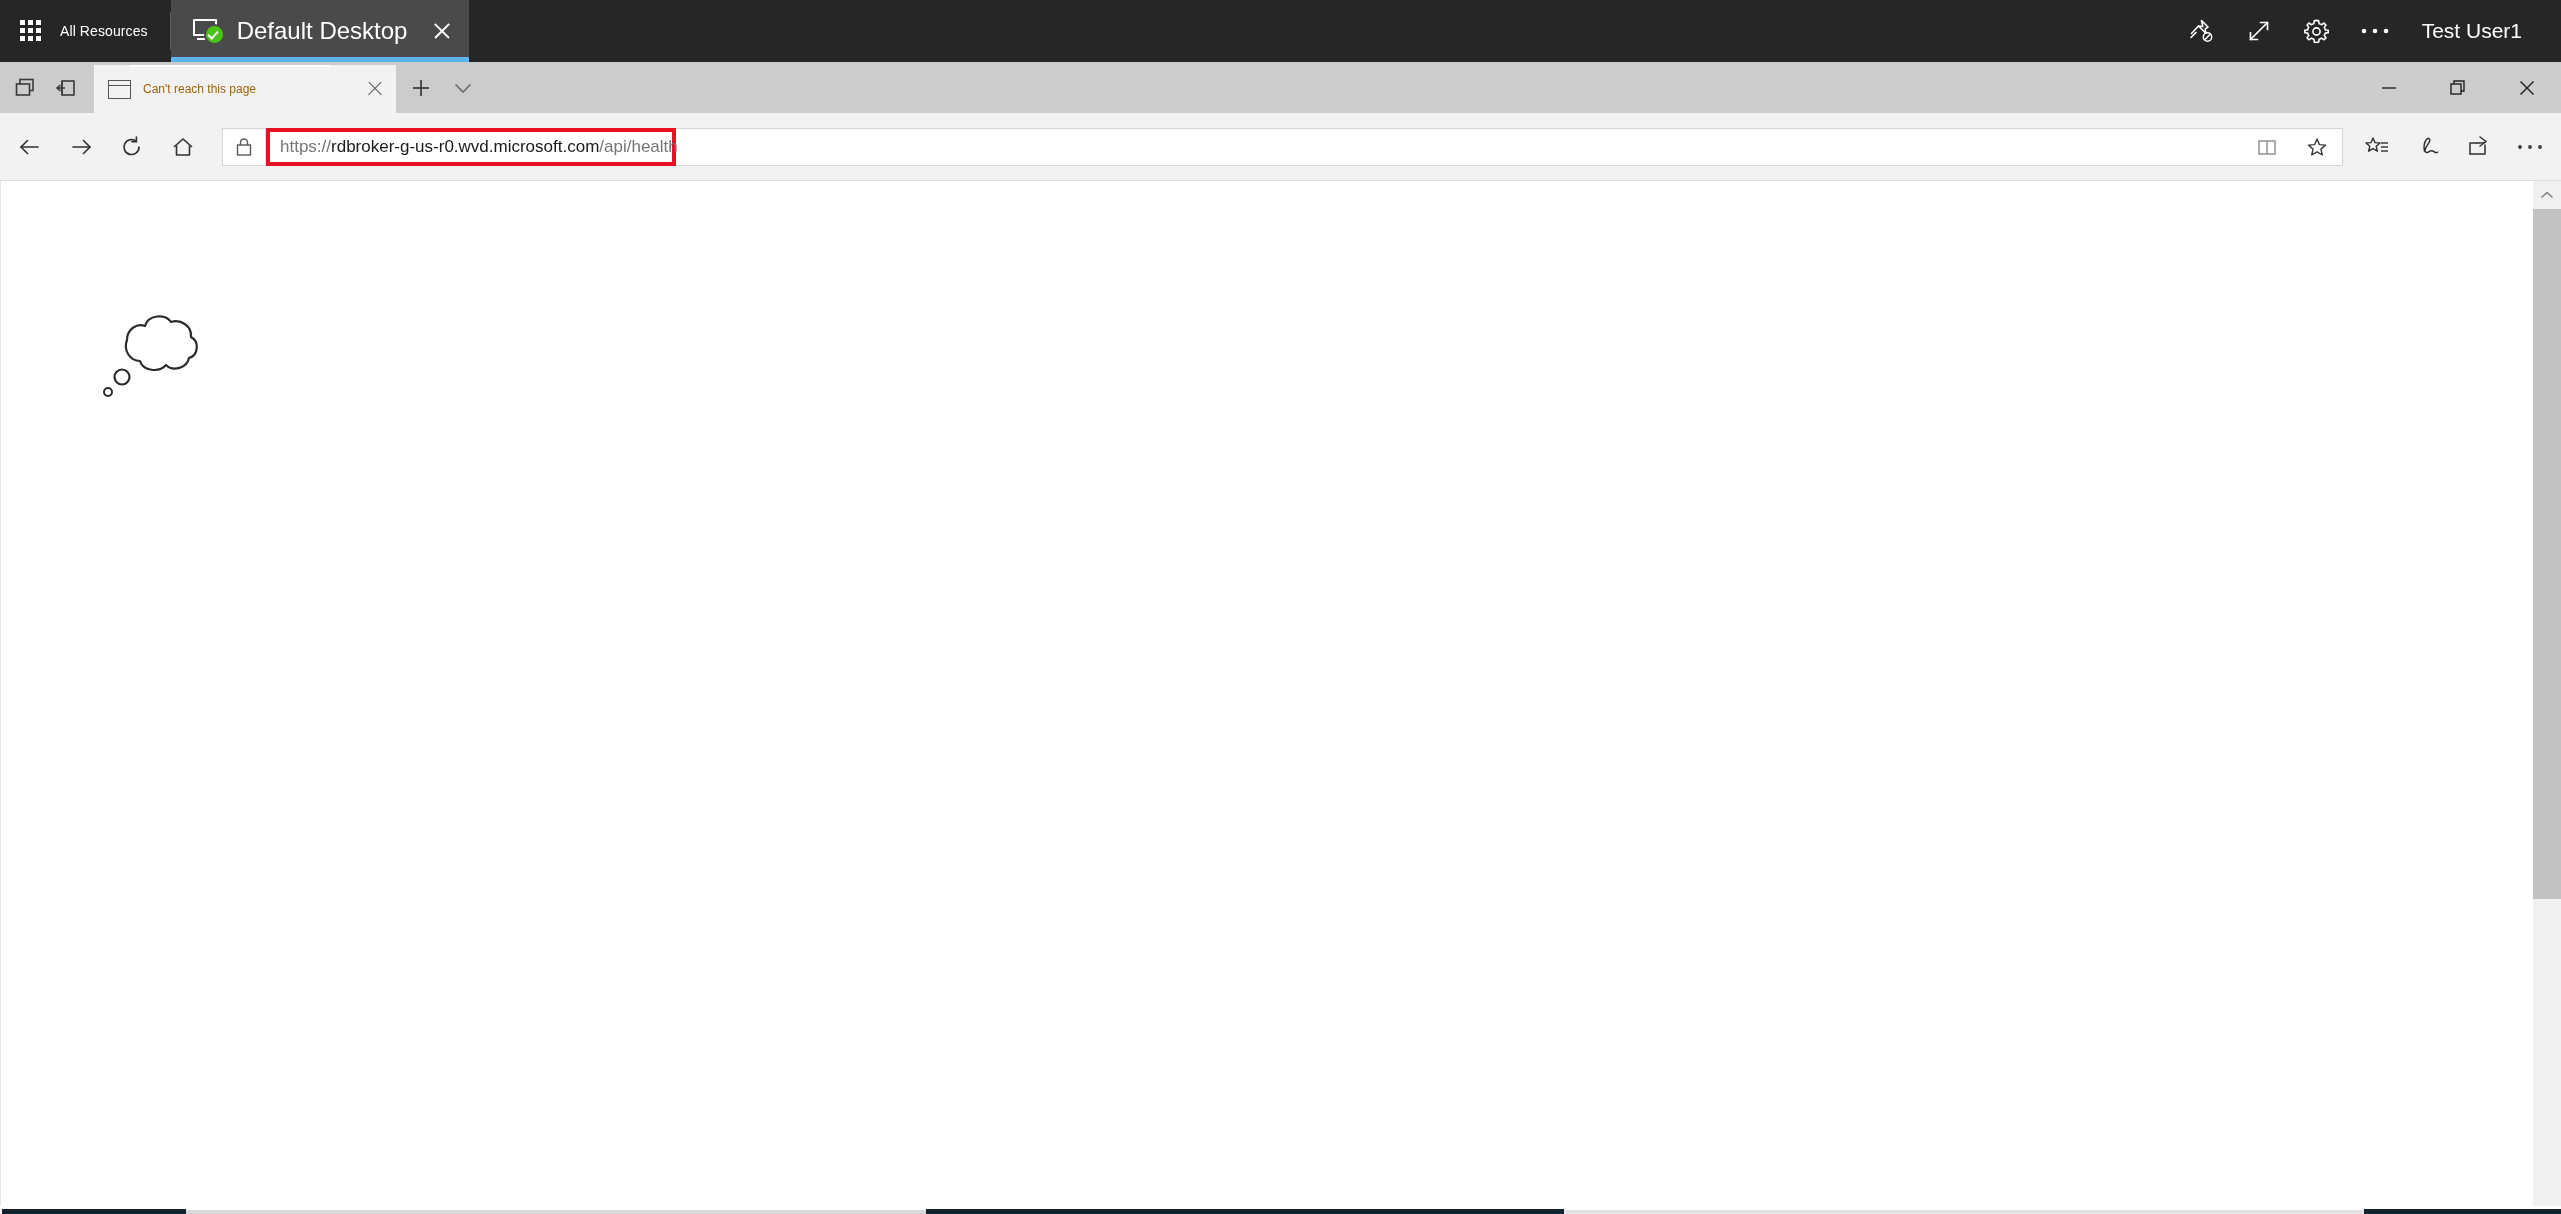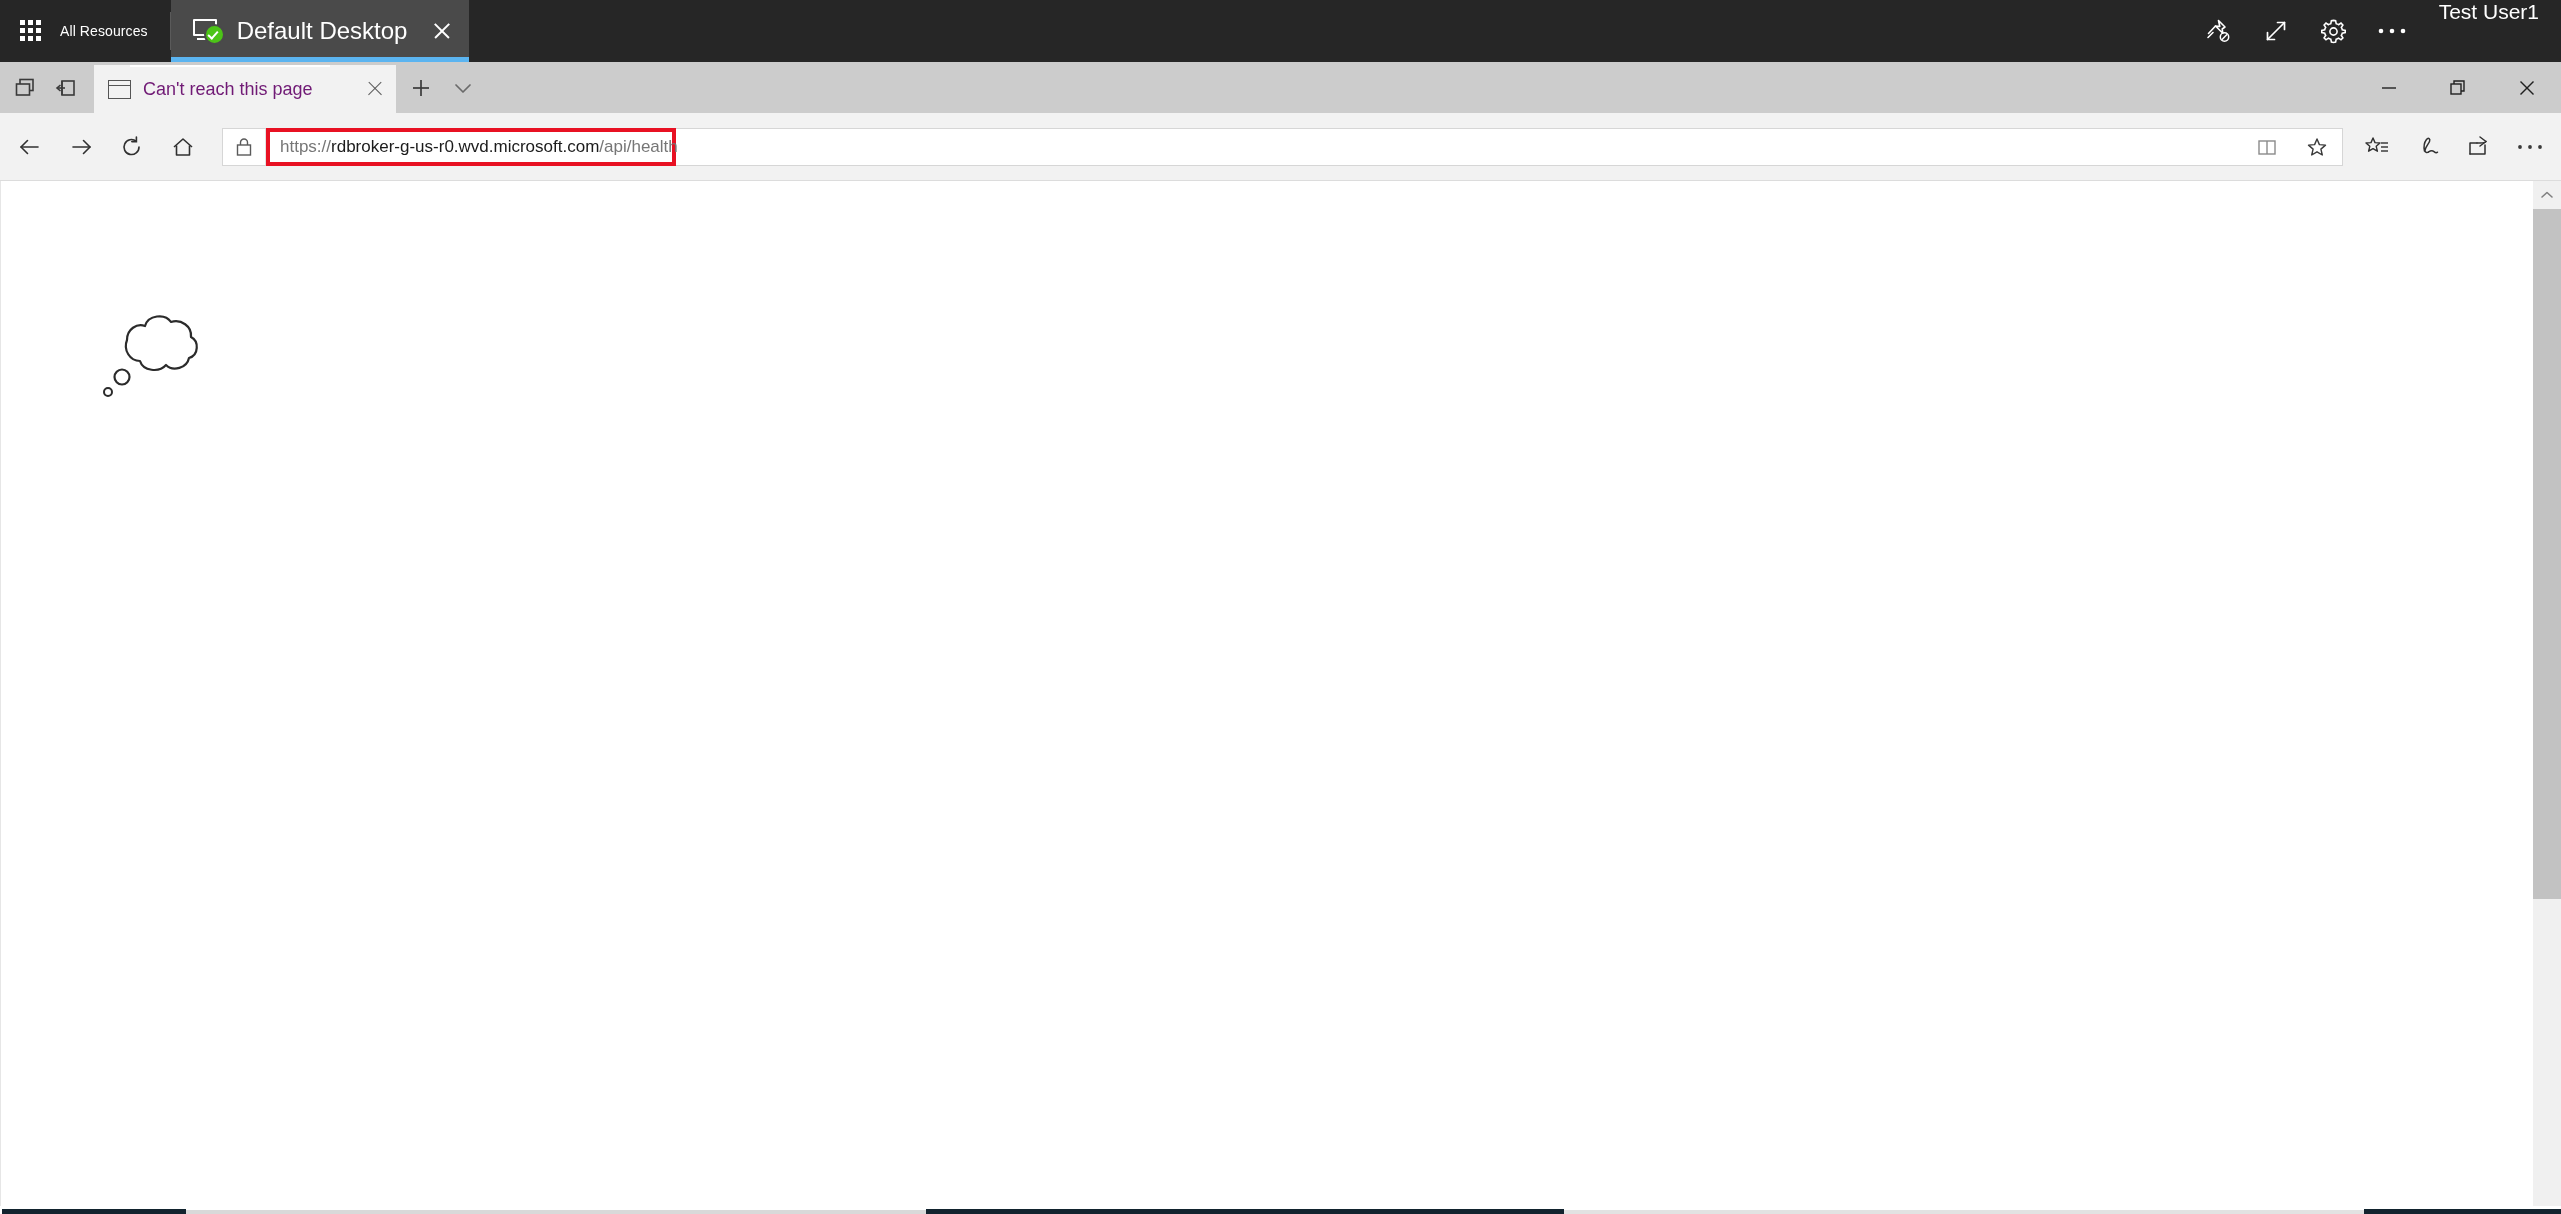--- a/index.html
+++ b/index.html
@@ -155,23 +155,23 @@
     height: 1.6px;
     background: #ffffff;
   }
   .rd-tab-close::before { transform: rotate(45deg); }
   .rd-tab-close::after  { transform: rotate(-45deg); }
 
   .rd-spacer { flex: 1; }
 
   .rd-right {
     display: flex;
-    align-items: flex-start;
+    align-items: center;
     height: 62px;
-    padding-right: 22px;
+    padding-right: 39px;
   }
   .rd-icon-btn {
     width: 58px;
     height: 62px;
     display: flex;
     align-items: center;
     justify-content: center;
     cursor: pointer;
   }
   .rd-icon-btn svg { display: block; }
@@ -239,22 +239,22 @@
   }
   .ts-tab-favicon::after {
     content: "";
     position: absolute;
     left: 0; top: 4px;
     width: 100%;
     height: 1.6px;
     background: #555;
   }
   .ts-tab-title {
-    font-size: 18px;
-    color: #701a75;
+    font-size: 12px;
+    color: #a16207;
     white-space: nowrap;
     overflow: hidden;
     text-overflow: ellipsis;
     flex: 1;
   }
   .ts-tab-close {
     width: 30px; height: 30px;
     position: relative;
     cursor: pointer;
     flex: none;

